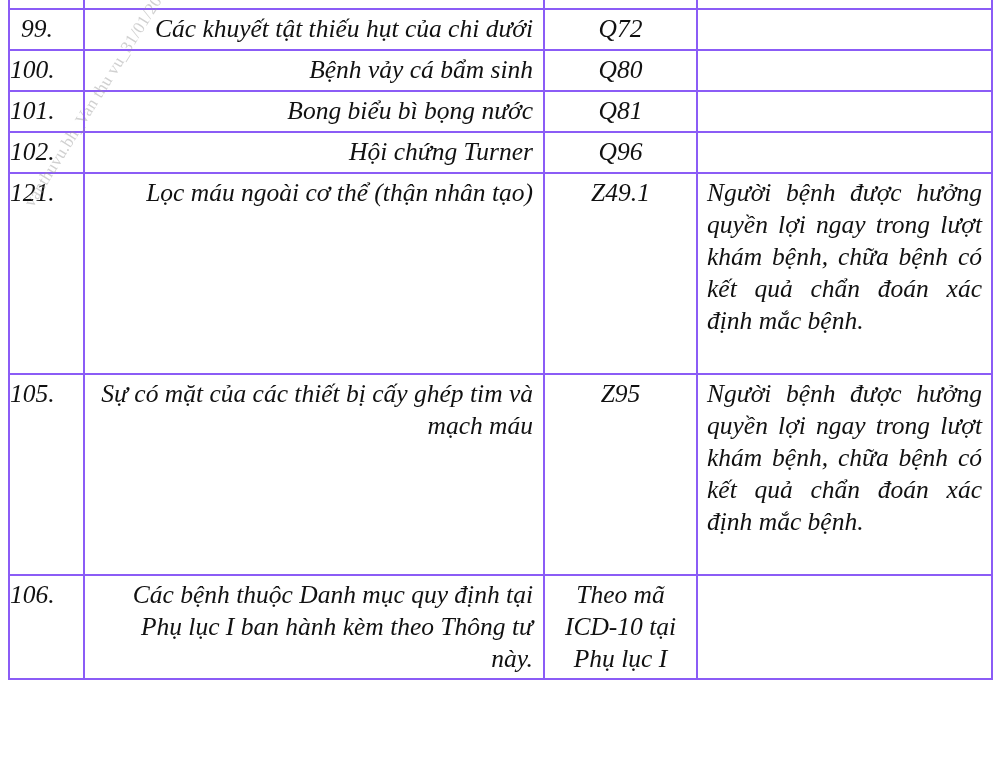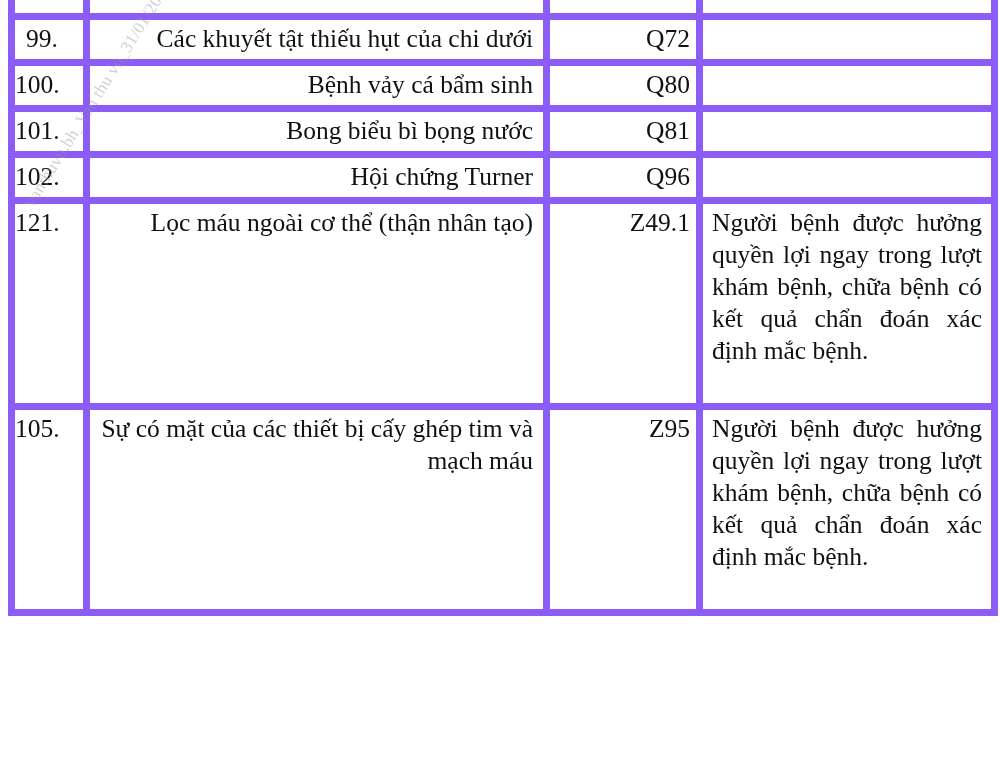--- a/index.html
+++ b/index.html
@@ -24,43 +24,44 @@
   }
   table.icd-table {
     position: absolute;
     left: 8px;
     top: -31px;
     border-collapse: collapse;
     table-layout: fixed;
     width: 983px;
   }
   table.icd-table td {
-    border: 7px solid #8b5cf6;
+    border: 2px solid #8b5cf6;
     vertical-align: top;
     font-size: 25.5px;
     line-height: 32px;
     padding: 0;
+    font-style: italic;
   }
   col.c-num  { width: 75px; }
   col.c-name { width: 460px; }
   col.c-code { width: 153px; }
   col.c-note { width: 295px; }
 
   td.num {
     padding: 3px 0 0 0 !important;
     text-align: left;
     white-space: nowrap;
   }
   td.num.two-digit { padding-left: 11px !important; }
   td.name {
     padding: 3px 10px 0 11px !important;
     text-align: right;
   }
   td.code {
-    text-align: right;
+    text-align: center;
     padding: 3px 6px 0 6px !important;
   }
   td.note {
     padding: 3px 9px 0 9px !important;
     text-align: justify;
     text-align-last: left;
     margin-left: 40px;
   }
   .note-text {
     display: block;
@@ -146,17 +147,23 @@
 
       <tr class="r-tall">
         <td class="num">105.</td>
         <td class="name">Sự có mặt của các thiết bị cấy ghép tim và mạch máu</td>
         <td class="code">Z95</td>
         <td class="note">
             <span class="note-text">Người bệnh được hưởng quyền lợi ngay trong lượt khám bệnh, chữa bệnh có kết quả chẩn đoán xác định mắc bệnh.</span>
           </td>
       </tr>
 
+      <tr class="r-last">
+        <td class="num">106.</td>
+        <td class="name">Các bệnh thuộc Danh mục quy định tại Phụ lục I ban hành kèm theo Thông tư này.</td>
+        <td class="code">Theo mã ICD-10 tại Phụ lục I</td>
+        <td class="note"></td>
+      </tr>
     </tbody>
   </table>
 
   <div class="watermark">vanthuvu.bh_Van thu vu_31/01/2024 13:4:2</div>
 </div>
 
 </body></html>

